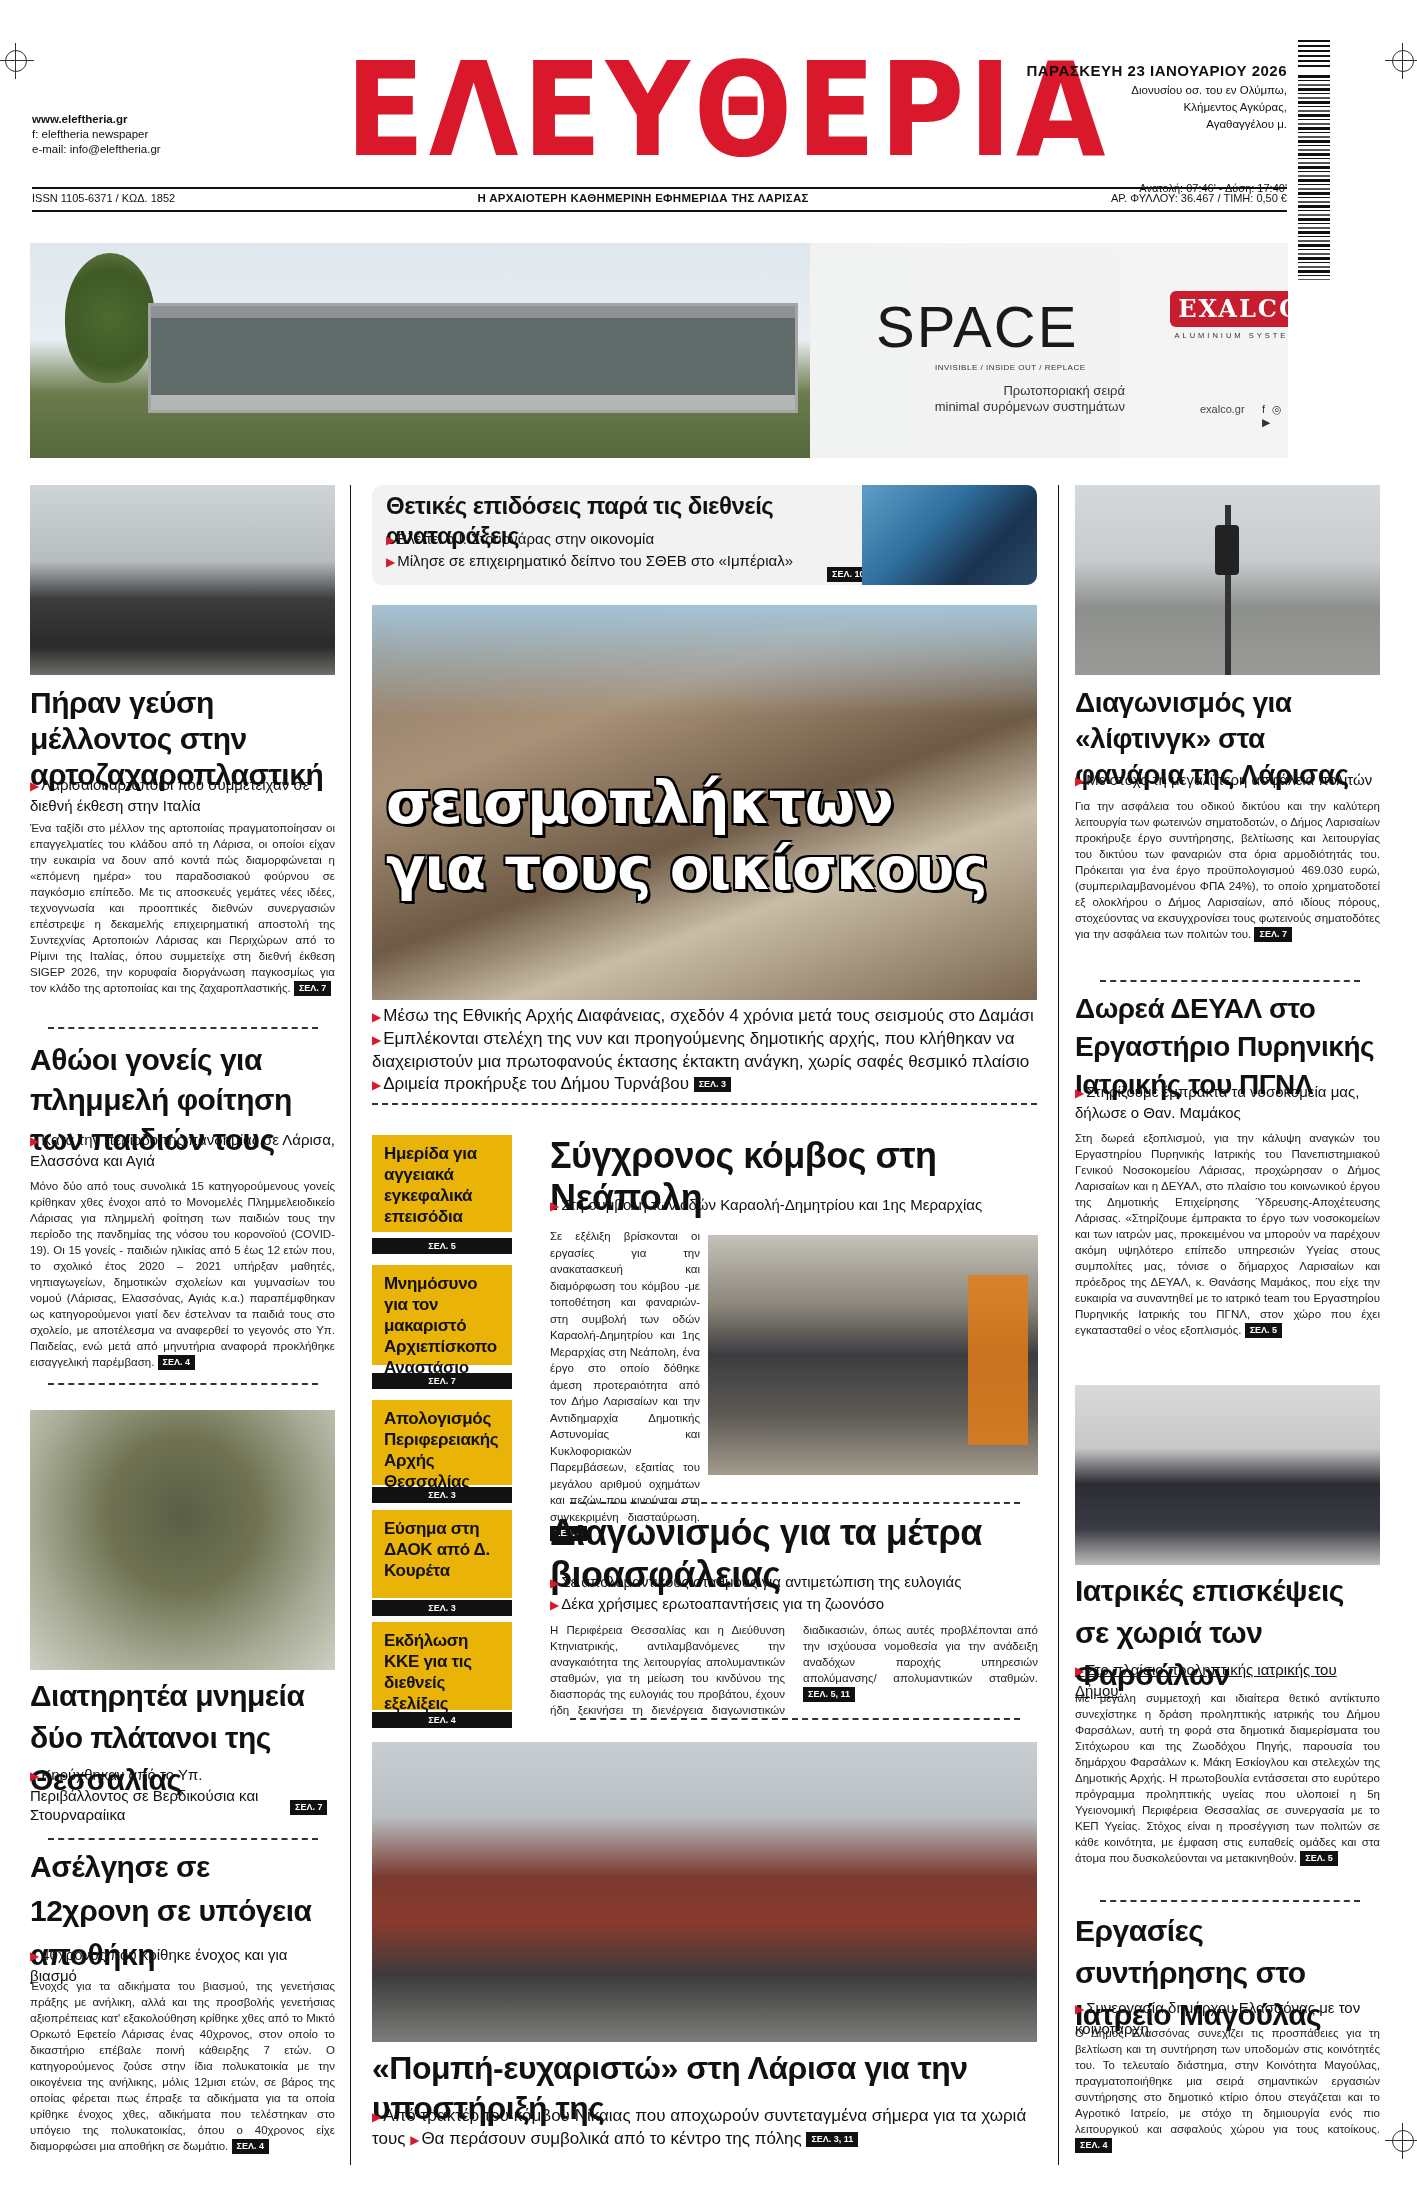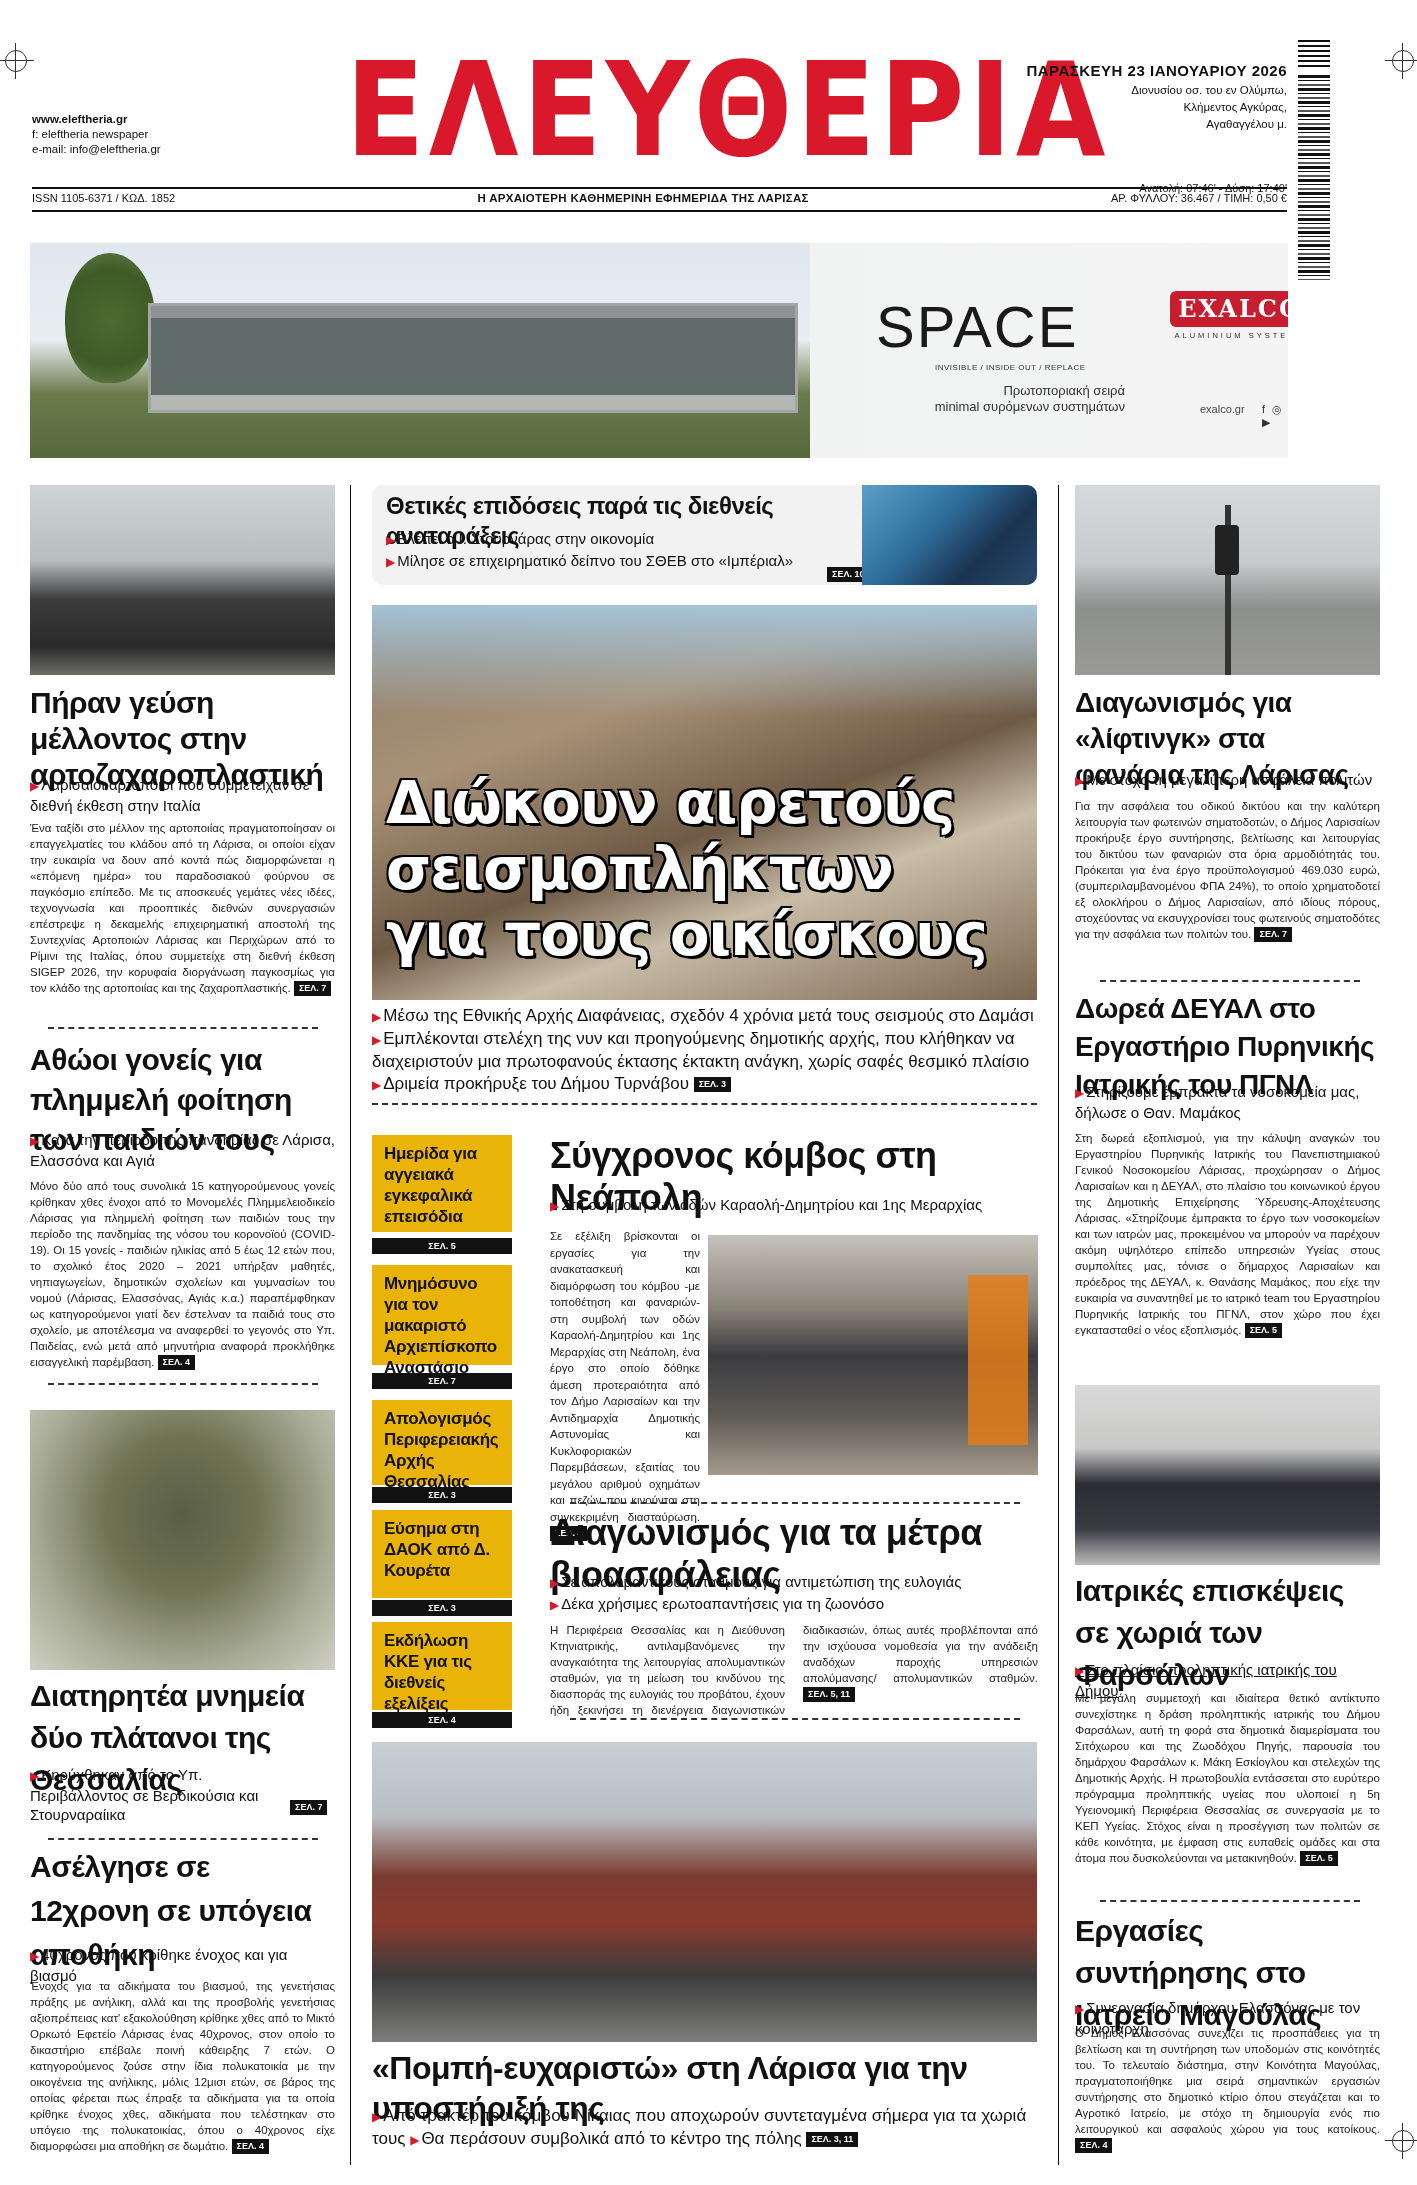--- a/index.html
+++ b/index.html
@@ -141,21 +141,20 @@
   <div class="abs hl" style="left:14px;top:6px;font-size:24px;line-height:30px;width:500px;">Θετικές επιδόσεις παρά τις διεθνείς αναταράξεις</div>
   <div class="abs sub" style="left:14px;top:44px;font-size:15px;"><span class="tri">▶</span><span>Βλέπει ο Ι. Στουρνάρας στην οικονομία</span></div>
   <div class="abs sub" style="left:14px;top:66px;font-size:15px;"><span class="tri">▶</span><span>Μίλησε σε επιχειρηματικό δείπνο του ΣΘΕΒ στο «Ιμπέριαλ»</span></div>
   <span class="abs sel" style="left:455px;top:82px;">ΣΕΛ. 10</span>
   <div class="abs photo" style="left:490px;top:0;width:175px;height:100px;border-radius:0 10px 10px 0;background:linear-gradient(135deg,#5d9fc8 0%,#2f6f9e 40%,#1a3350 70%,#2a4a6a 100%);"></div>
 </div>
 
 <div class="abs photo" style="left:372px;top:605px;width:665px;height:395px;background:linear-gradient(160deg,#8c7c66 0%,#a89177 30%,#6e5a45 55%,#c9bda8 70%,#7a6650 100%);">
   <div class="abs" style="left:0;top:0;width:665px;height:110px;background:linear-gradient(180deg,#a5c3d6 0%,rgba(165,195,214,0) 100%);"></div>
   <div class="abs mainhl" style="left:14px;top:165px;width:650px;">
-    <div>Διώκουν αιρετούς</div>
     <div>σεισμοπλήκτων</div>
     <div>για τους οικίσκους</div>
   </div>
 </div>
 <div class="abs sub" style="left:372px;top:1005px;width:665px;font-size:17px;line-height:22px;">
   <span class="tri">▶</span><span>Μέσω της Εθνικής Αρχής Διαφάνειας, σχεδόν 4 χρόνια μετά τους σεισμούς στο Δαμάσι</span>
   <span class="tri">▶</span><span>Εμπλέκονται στελέχη της νυν και προηγούμενης δημοτικής αρχής, που κλήθηκαν να διαχειριστούν μια πρωτοφανούς έκτασης έκτακτη ανάγκη, χωρίς σαφές θεσμικό πλαίσιο</span>
   <span class="tri">▶</span><span>Δριμεία προκήρυξε του Δήμου Τυρνάβου</span>
   <span class="sel">ΣΕΛ. 3</span>
 </div>

